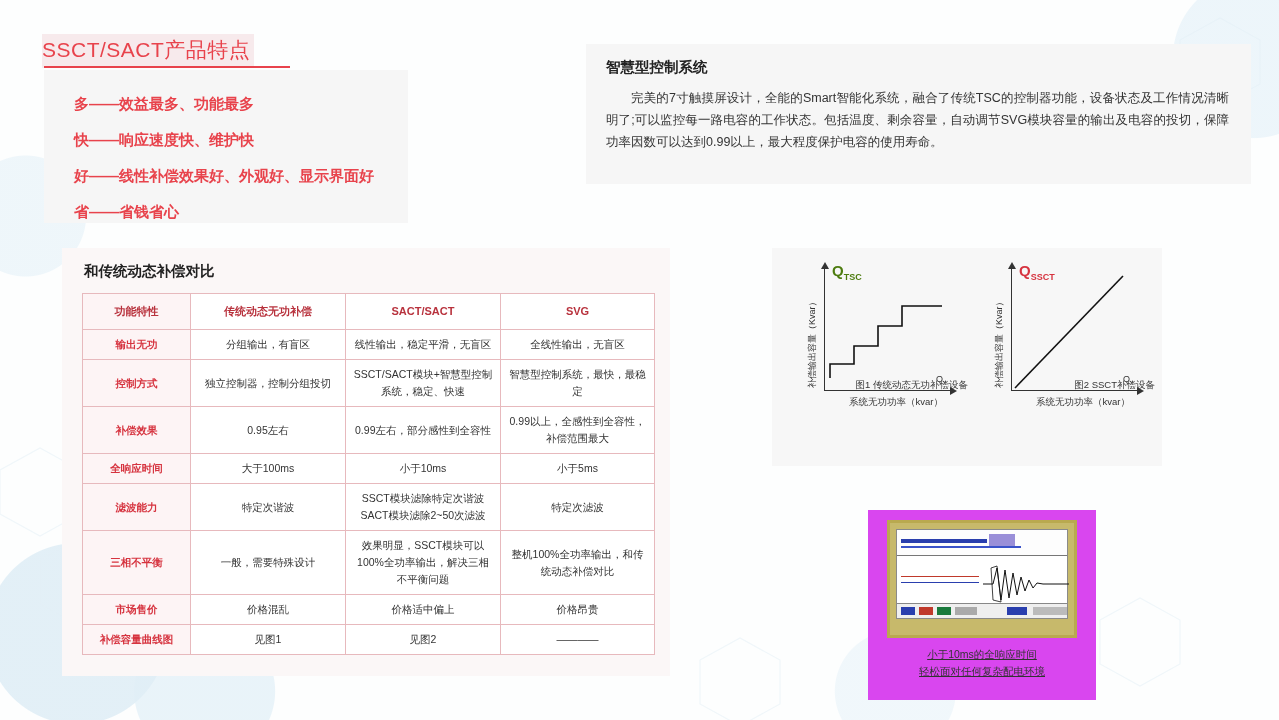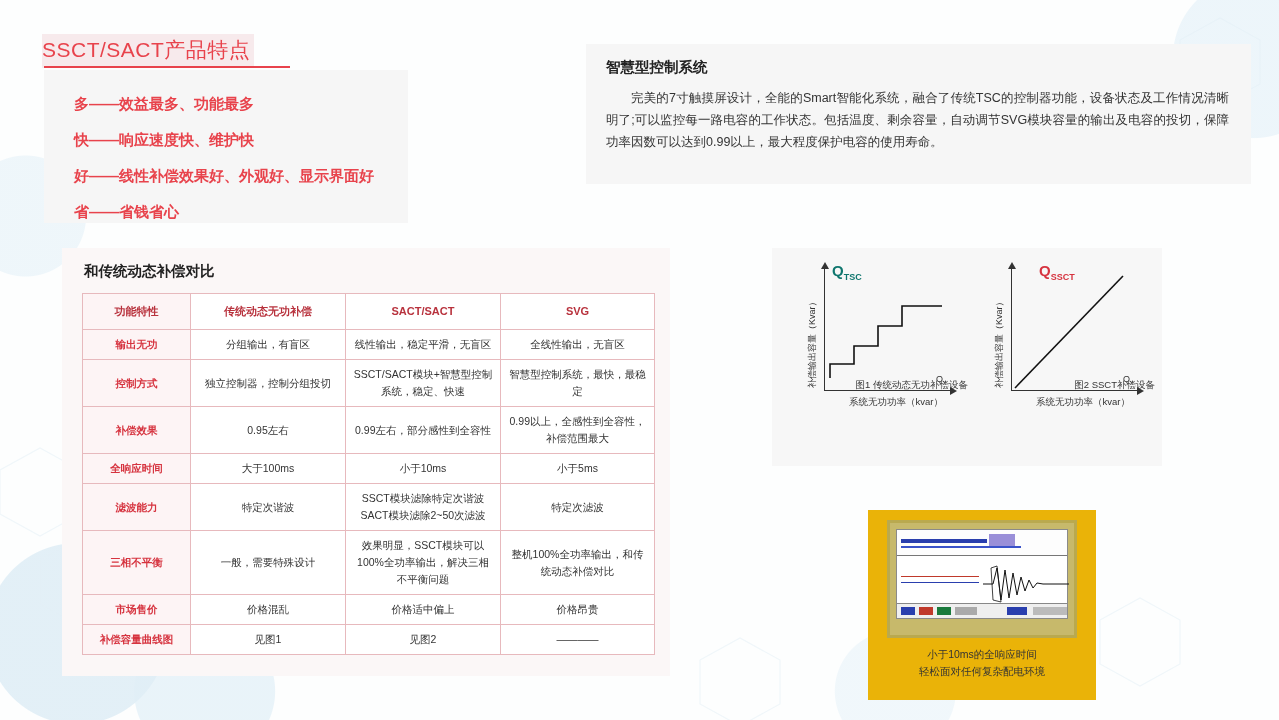--- a/index.html
+++ b/index.html
@@ -162,24 +162,24 @@
   .ylabel {
     position:absolute; left:6px; top:4px;
     width:120px;
     transform:rotate(-90deg);
     transform-origin:0 0;
     margin-left:14px; margin-top:120px;
     font-size:9px; color:#333; white-space:nowrap;
   }
   .qlabel {
     position:absolute; top:-2px; left:46px;
-    font-size:15px; font-weight:bold; color:#0f766e;
+    font-size:15px; font-weight:bold; color:#4d7c0f;
   }
   .qlabel .sub { font-size:9px; font-weight:bold; vertical-align:sub; }
-  .qlabel.red { color:#d6333f;margin-left:20px; }
+  .qlabel.red { color:#d6333f; }
   .xlabel {
     position:absolute; top:132px; left:30px;
     width:160px; text-align:center;
     font-size:9.5px; color:#333; white-space:nowrap;
   }
   .qx {
     position:absolute; left:150px; top:110px;
     font-size:9px; color:#333;
   }
   .qx .sub { font-size:7px; vertical-align:sub; }
@@ -188,22 +188,23 @@
     width:188px; text-align:right;
     font-size:9.5px; color:#333;
   }
   .stair { position:absolute; left:38px; top:4px; width:128px; height:122px; }
   .diag { position:absolute; left:38px; top:4px; width:128px; height:122px; }
 
   
   #scope-card {
     left:868px; top:510px;
     width:228px; height:190px;
-    background:#eab308;
+    background:#d946ef;
     padding:8px;
+    text-decoration:underline;
   }
   .scope-img {
     width:190px; height:118px;
     margin:2px auto 0 auto;
     background:#c7b96b;
     border:3px solid #b9a94f;
     position:relative;
     overflow:hidden;
   }
   .scope-screen {

